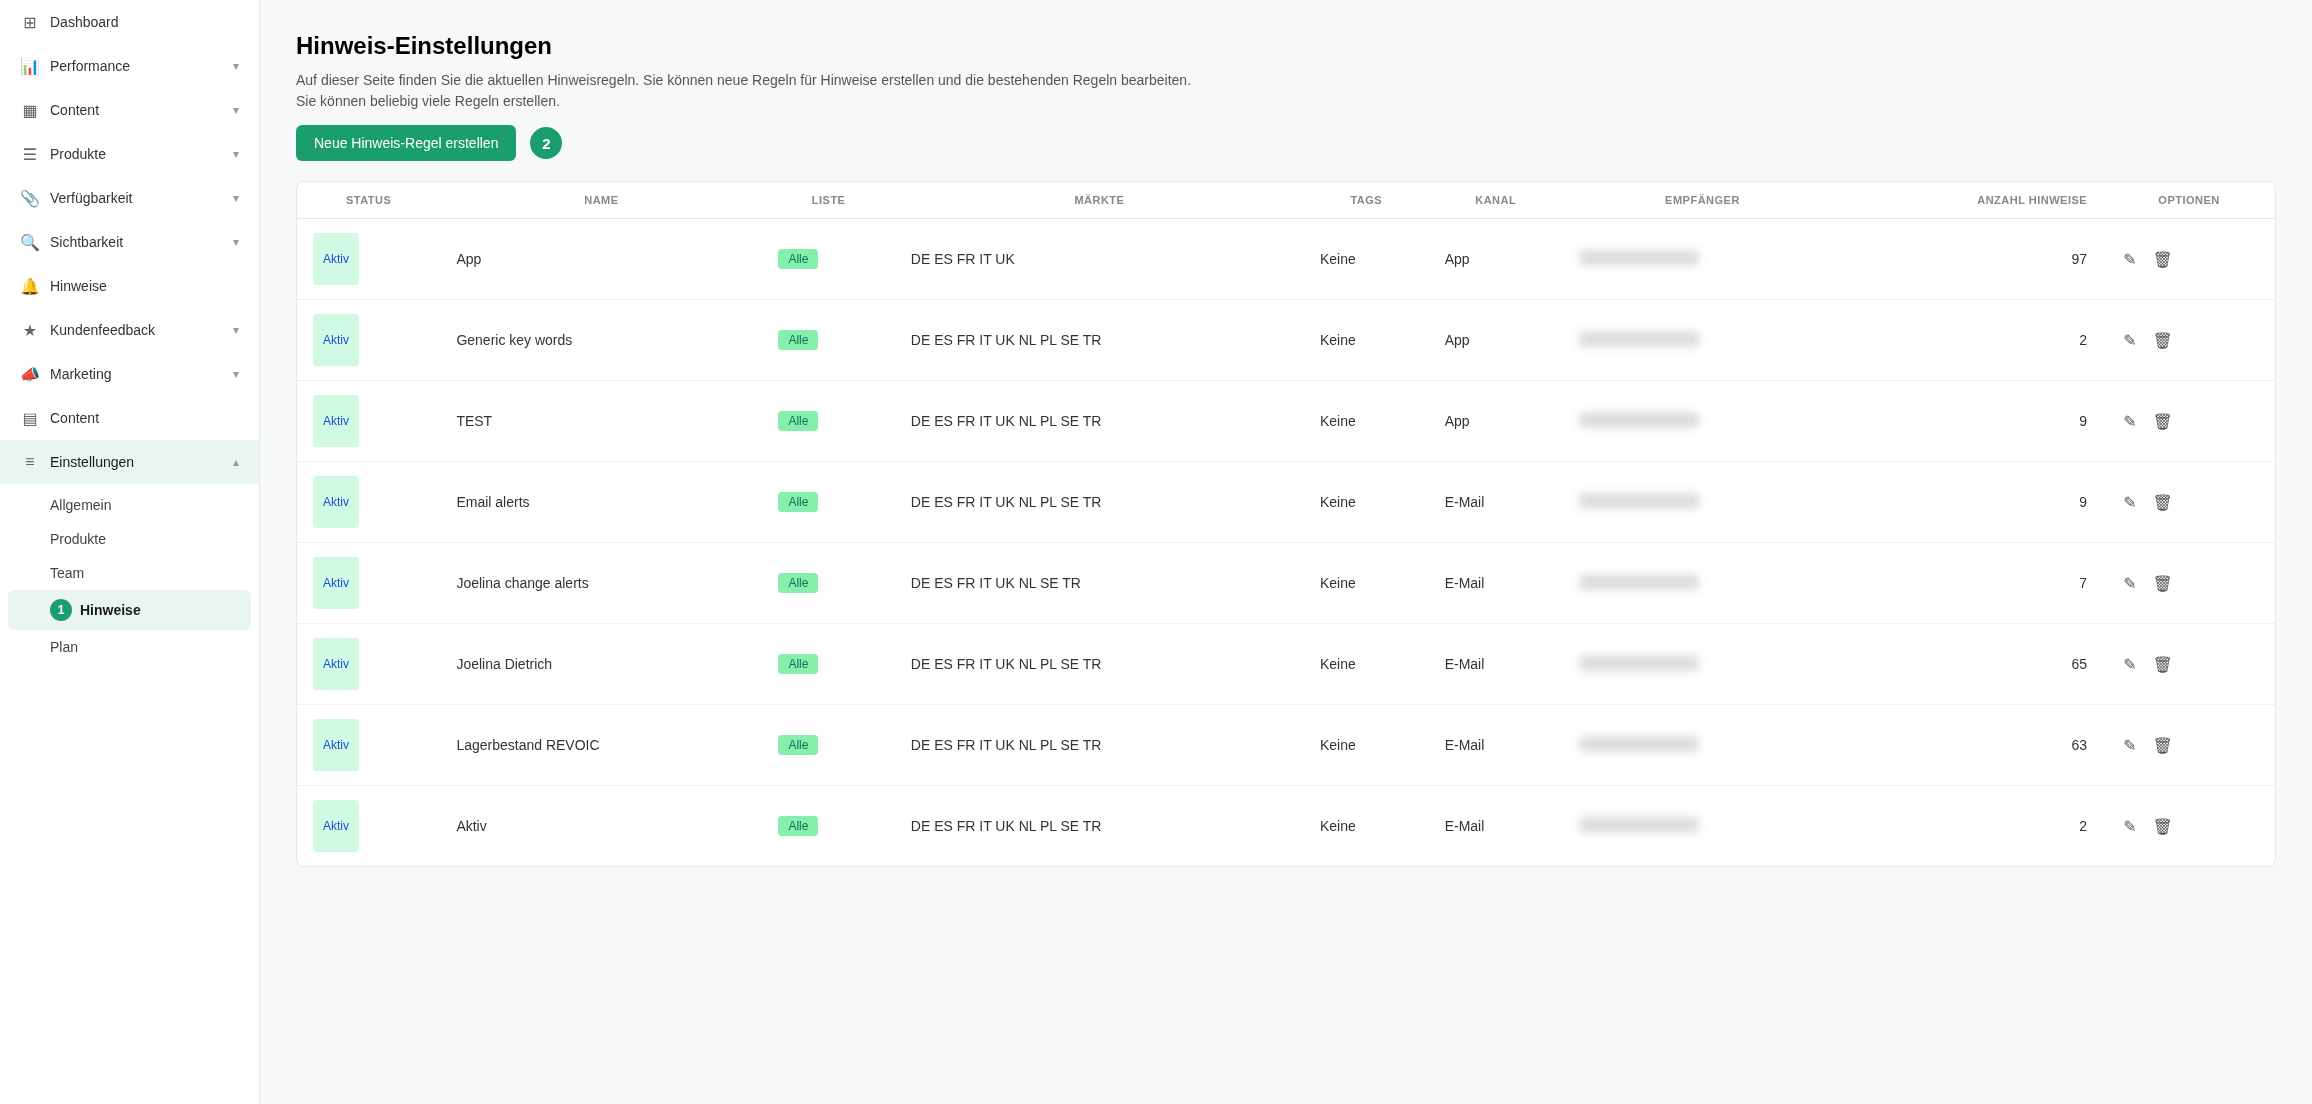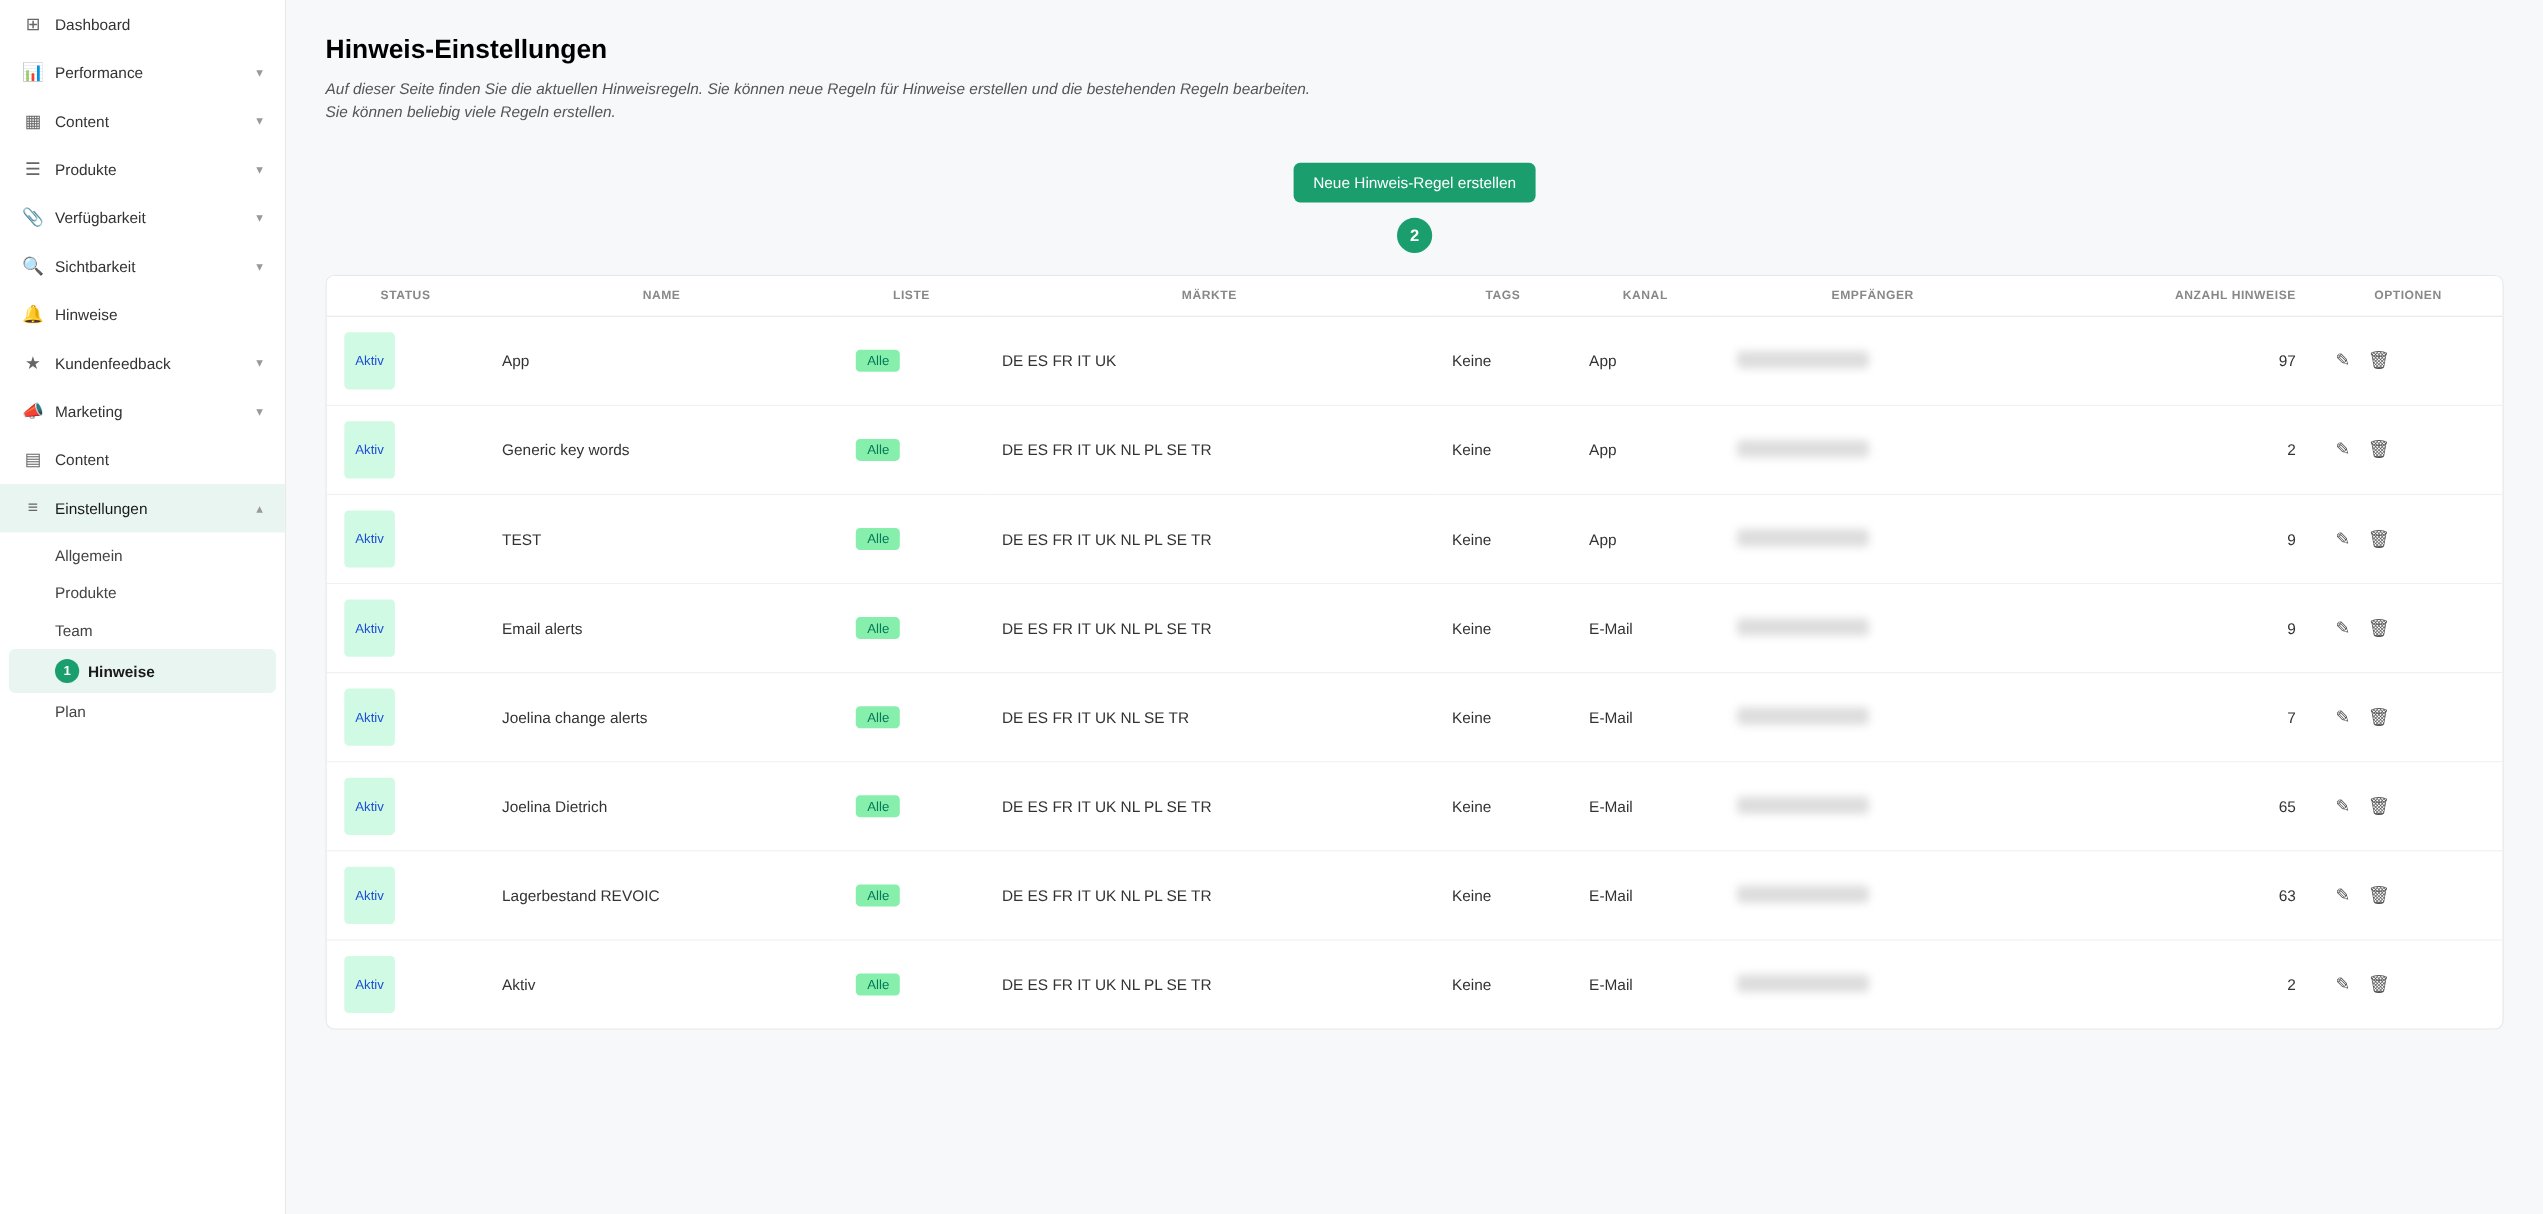--- a/index.html
+++ b/index.html
@@ -43,23 +43,23 @@
 
     
     .main {
       flex: 1;
       overflow-y: auto;
       background: #f7f8f9;
       padding: 32px 36px;
     }
 
     .page-title { font-size: 24px; font-weight: 700; color: #000000; margin-bottom: 10px; }
-    .page-description { font-size: 14px; color: #555; max-width: 900px; line-height: 1.5; margin-bottom: 36px; font-style: italic; }
-
-    .toolbar { display: flex; align-items: center; gap: 14px; margin-bottom: 20px; flex-direction: column; }
+    .page-description { font-size: 14px; color: #555; max-width: 900px; line-height: 1.5; margin-bottom: 13px; }
+
+    .toolbar { display: flex; align-items: center; gap: 14px; margin-bottom: 20px; }
     .btn-primary {
       background: #1a9e6e;
       color: #fff;
       border: none;
       border-radius: 6px;
       padding: 10px 18px;
       font-size: 14px;
       font-weight: 500;
       cursor: pointer;
     }

